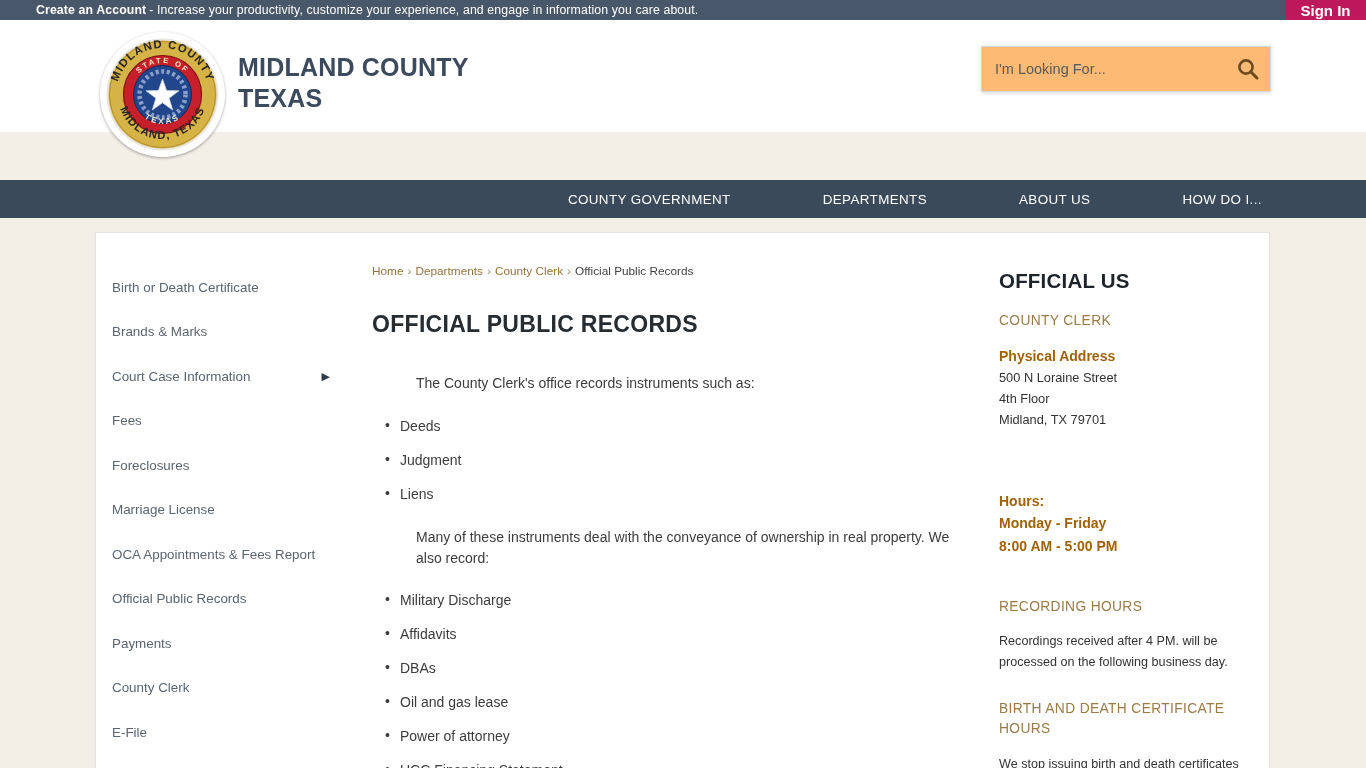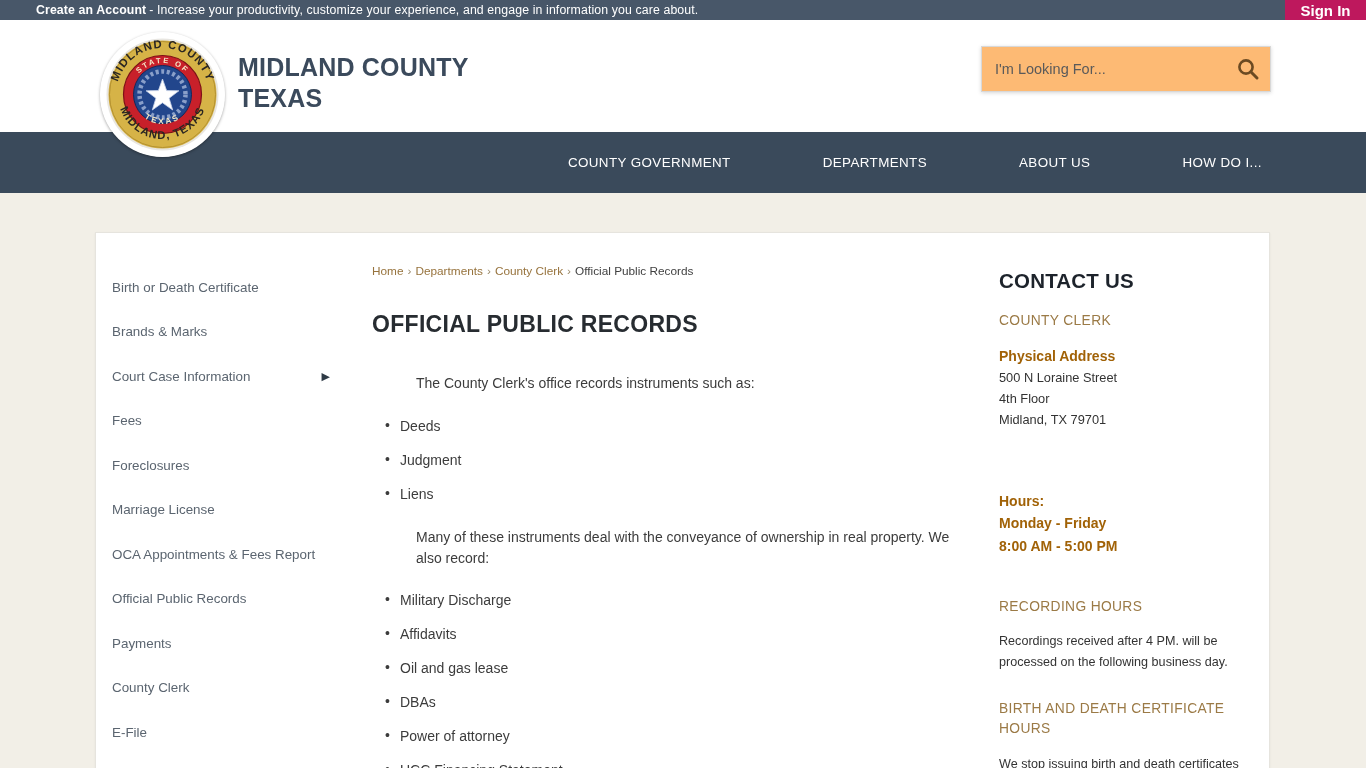--- a/index.html
+++ b/index.html
@@ -112,26 +112,27 @@
     display: flex;
     align-items: center;
     justify-content: center;
     background: transparent;
     border: 0;
     cursor: pointer;
   }
 
   
   .navbar {
-    height: 61px;
+    height: 38px;
     background: #3a4a5b;
     display: flex;
     align-items: center;
     justify-content: flex-end;
     padding-right: 86px;
+    margin-top: 48px;
   }
   .navbar a {
     color: #ffffff;
     font-size: 13.4px;
     text-decoration: none;
     letter-spacing: 0.4px;
     padding: 0 18px;
     margin-left: 56px;
     white-space: nowrap;
     cursor: pointer;
@@ -398,29 +399,29 @@
       <li>Deeds</li>
       <li>Judgment</li>
       <li>Liens</li>
     </ul>
 
     <p class="body-p">Many of these instruments deal with the conveyance of ownership in real property. We also record:</p>
 
     <ul class="body-list">
       <li>Military Discharge</li>
       <li>Affidavits</li>
+      <li>DBAs</li>
       <li>Oil and gas lease</li>
-      <li>DBAs</li>
       <li>Power of attorney</li>
       <li>UCC Financing Statement</li>
     </ul>
   </div>
 
   <div class="contact">
-    <h2>CONTACT US</h2>
+    <h2>OFFICIAL US</h2>
     <h3>COUNTY CLERK</h3>
 
     <div class="block">
       <div class="strong">Physical Address</div>
       <div class="line">500 N Loraine Street</div>
       <div class="line">4th Floor</div>
       <div class="line">Midland, TX 79701</div>
     </div>
 
     <div class="spacer-lg"></div>

